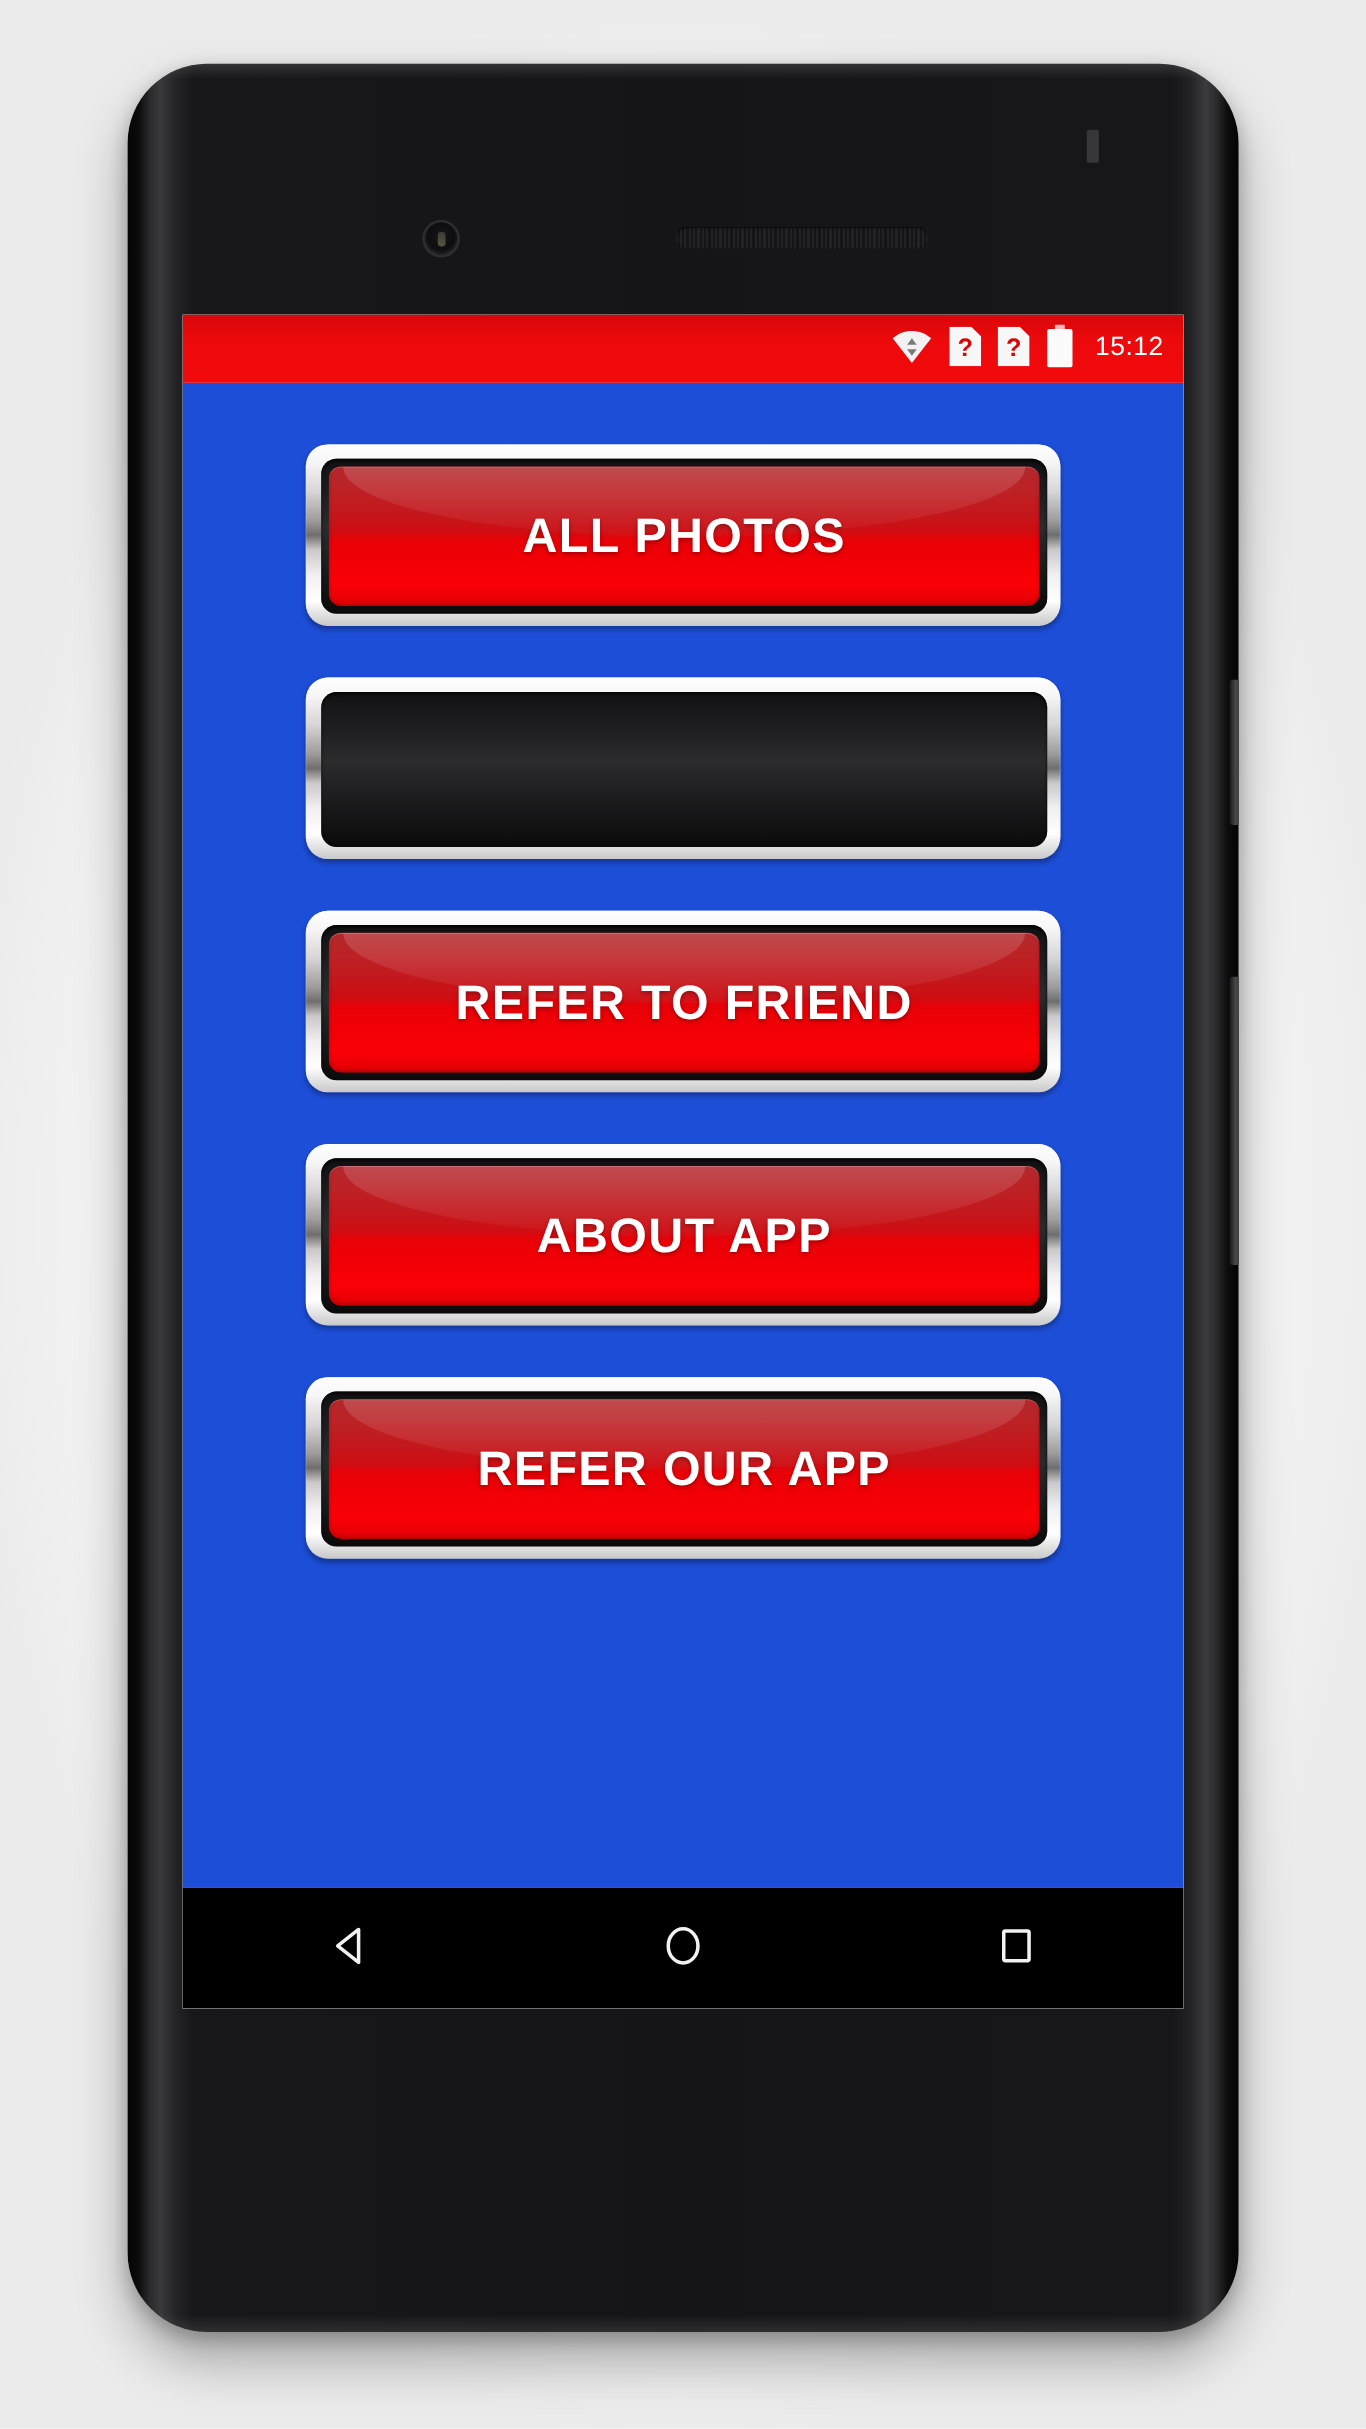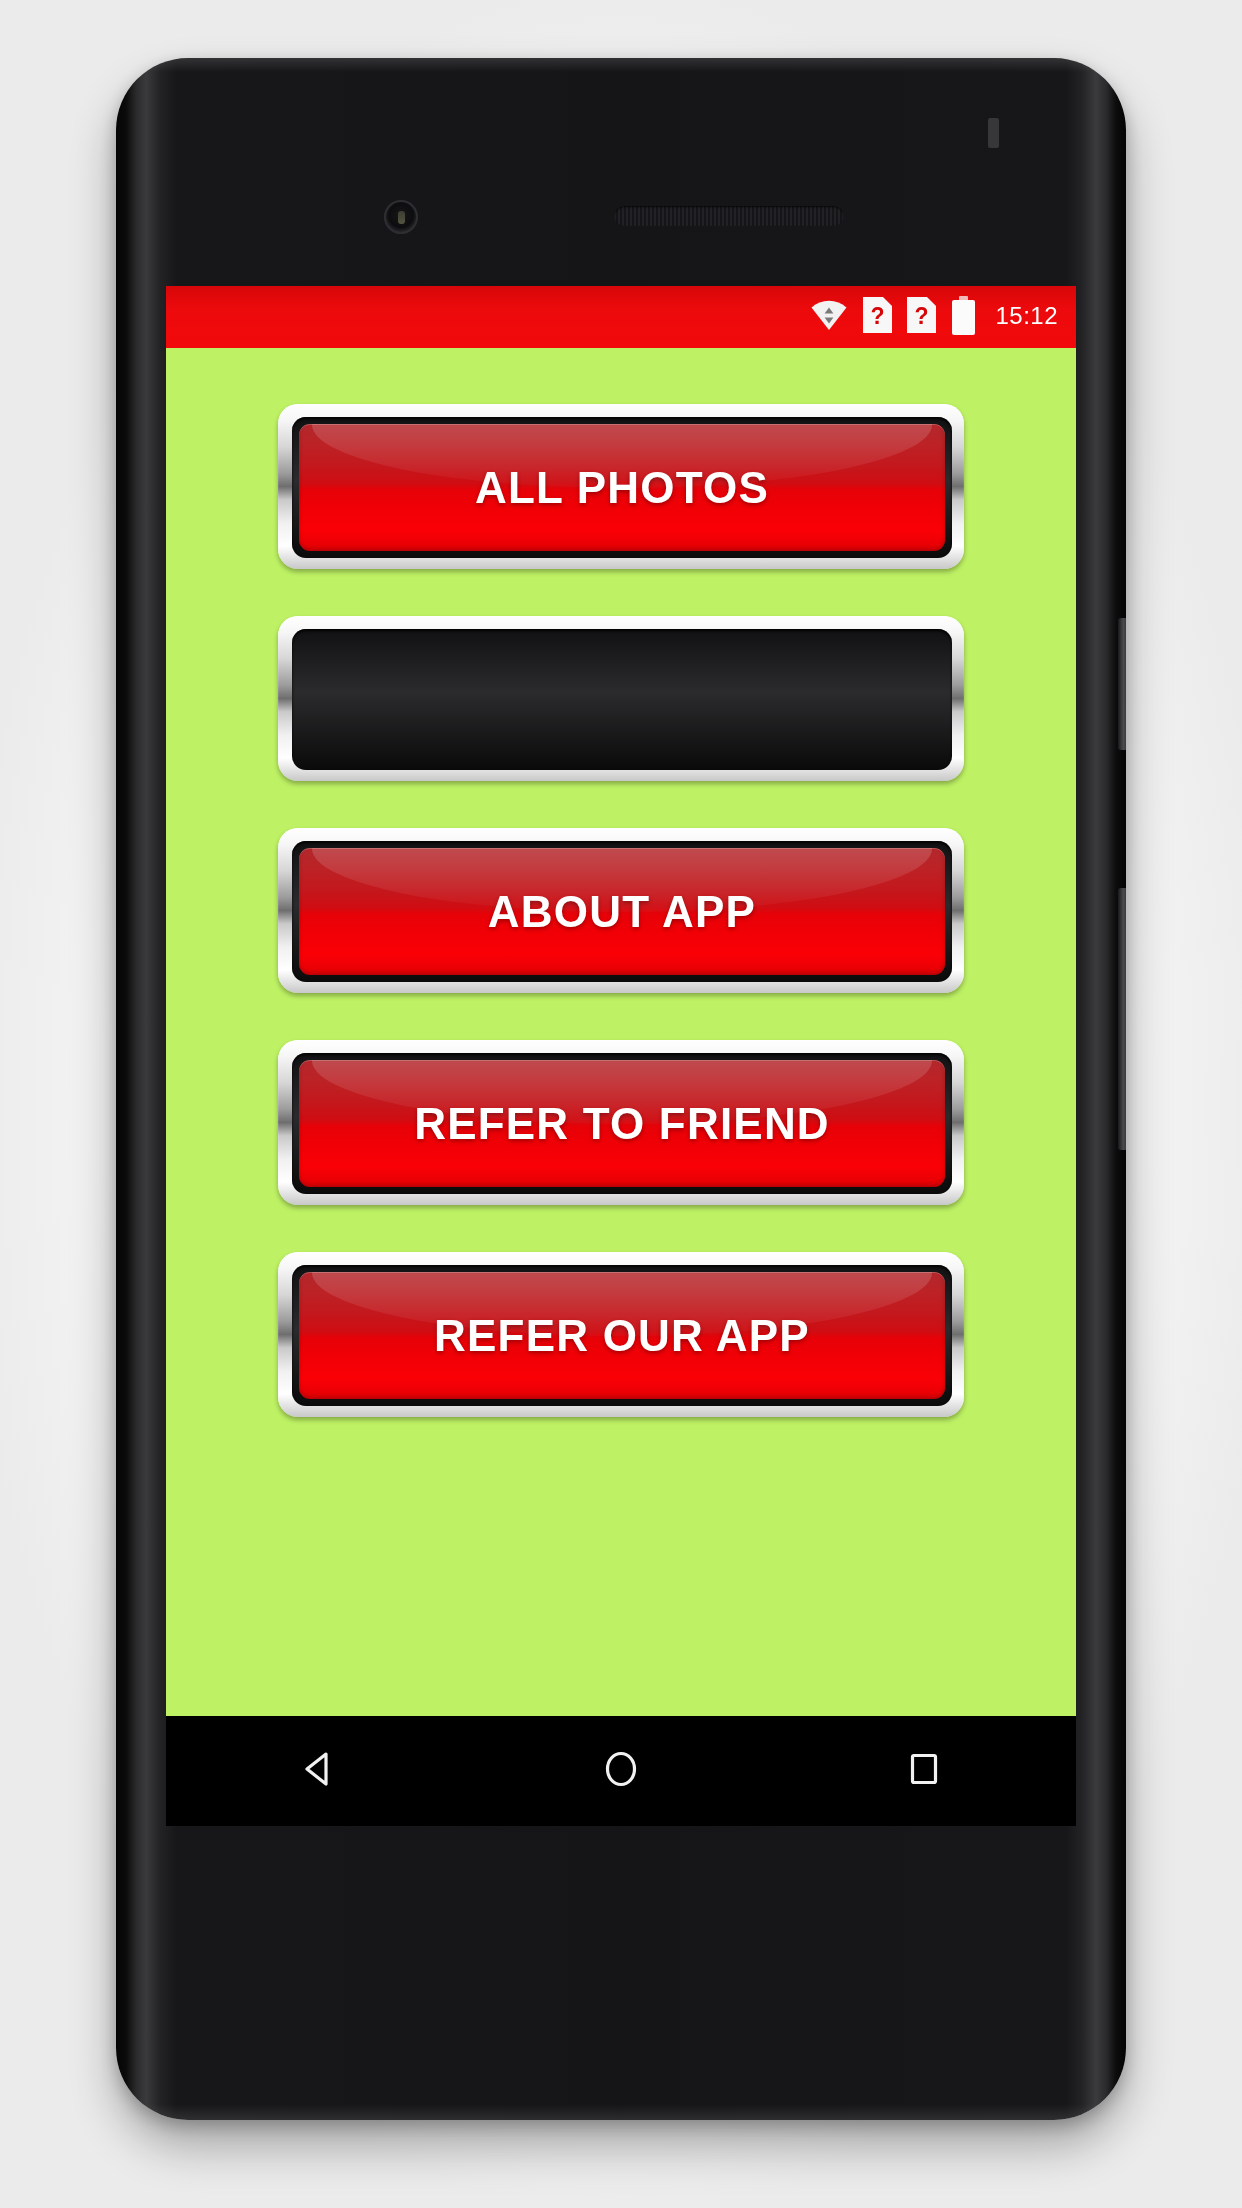--- a/index.html
+++ b/index.html
@@ -162,21 +162,21 @@
     font-weight: 500;
     letter-spacing: .5px;
     line-height: 1;
     margin-left: 4px;
     padding-bottom: 2px;
   }
 
   
   #app-content {
     height: calc(100% - 62px - 110px);
-    background: #bef264;
+    background: #1d4ed8;
     padding: 56px 0 0 0;
     display: flex;
     flex-direction: column;
     align-items: center;
     gap: 47px;
     text-align: right;
   }
 
   
   .btn {
@@ -358,29 +358,29 @@
 
         <div class="btn">
           <div class="btn-frame"></div>
           <div class="btn-ring"></div>
         </div>
 
         <div class="btn">
           <div class="btn-frame"></div>
           <div class="btn-ring"></div>
           <div class="btn-face">
-            <span class="btn-label">ABOUT APP</span>
+            <span class="btn-label">REFER TO FRIEND</span>
           </div>
         </div>
 
         <div class="btn">
           <div class="btn-frame"></div>
           <div class="btn-ring"></div>
           <div class="btn-face">
-            <span class="btn-label">REFER TO FRIEND</span>
+            <span class="btn-label">ABOUT APP</span>
           </div>
         </div>
 
         <div class="btn">
           <div class="btn-frame"></div>
           <div class="btn-ring"></div>
           <div class="btn-face">
             <span class="btn-label">REFER OUR APP</span>
           </div>
         </div>

